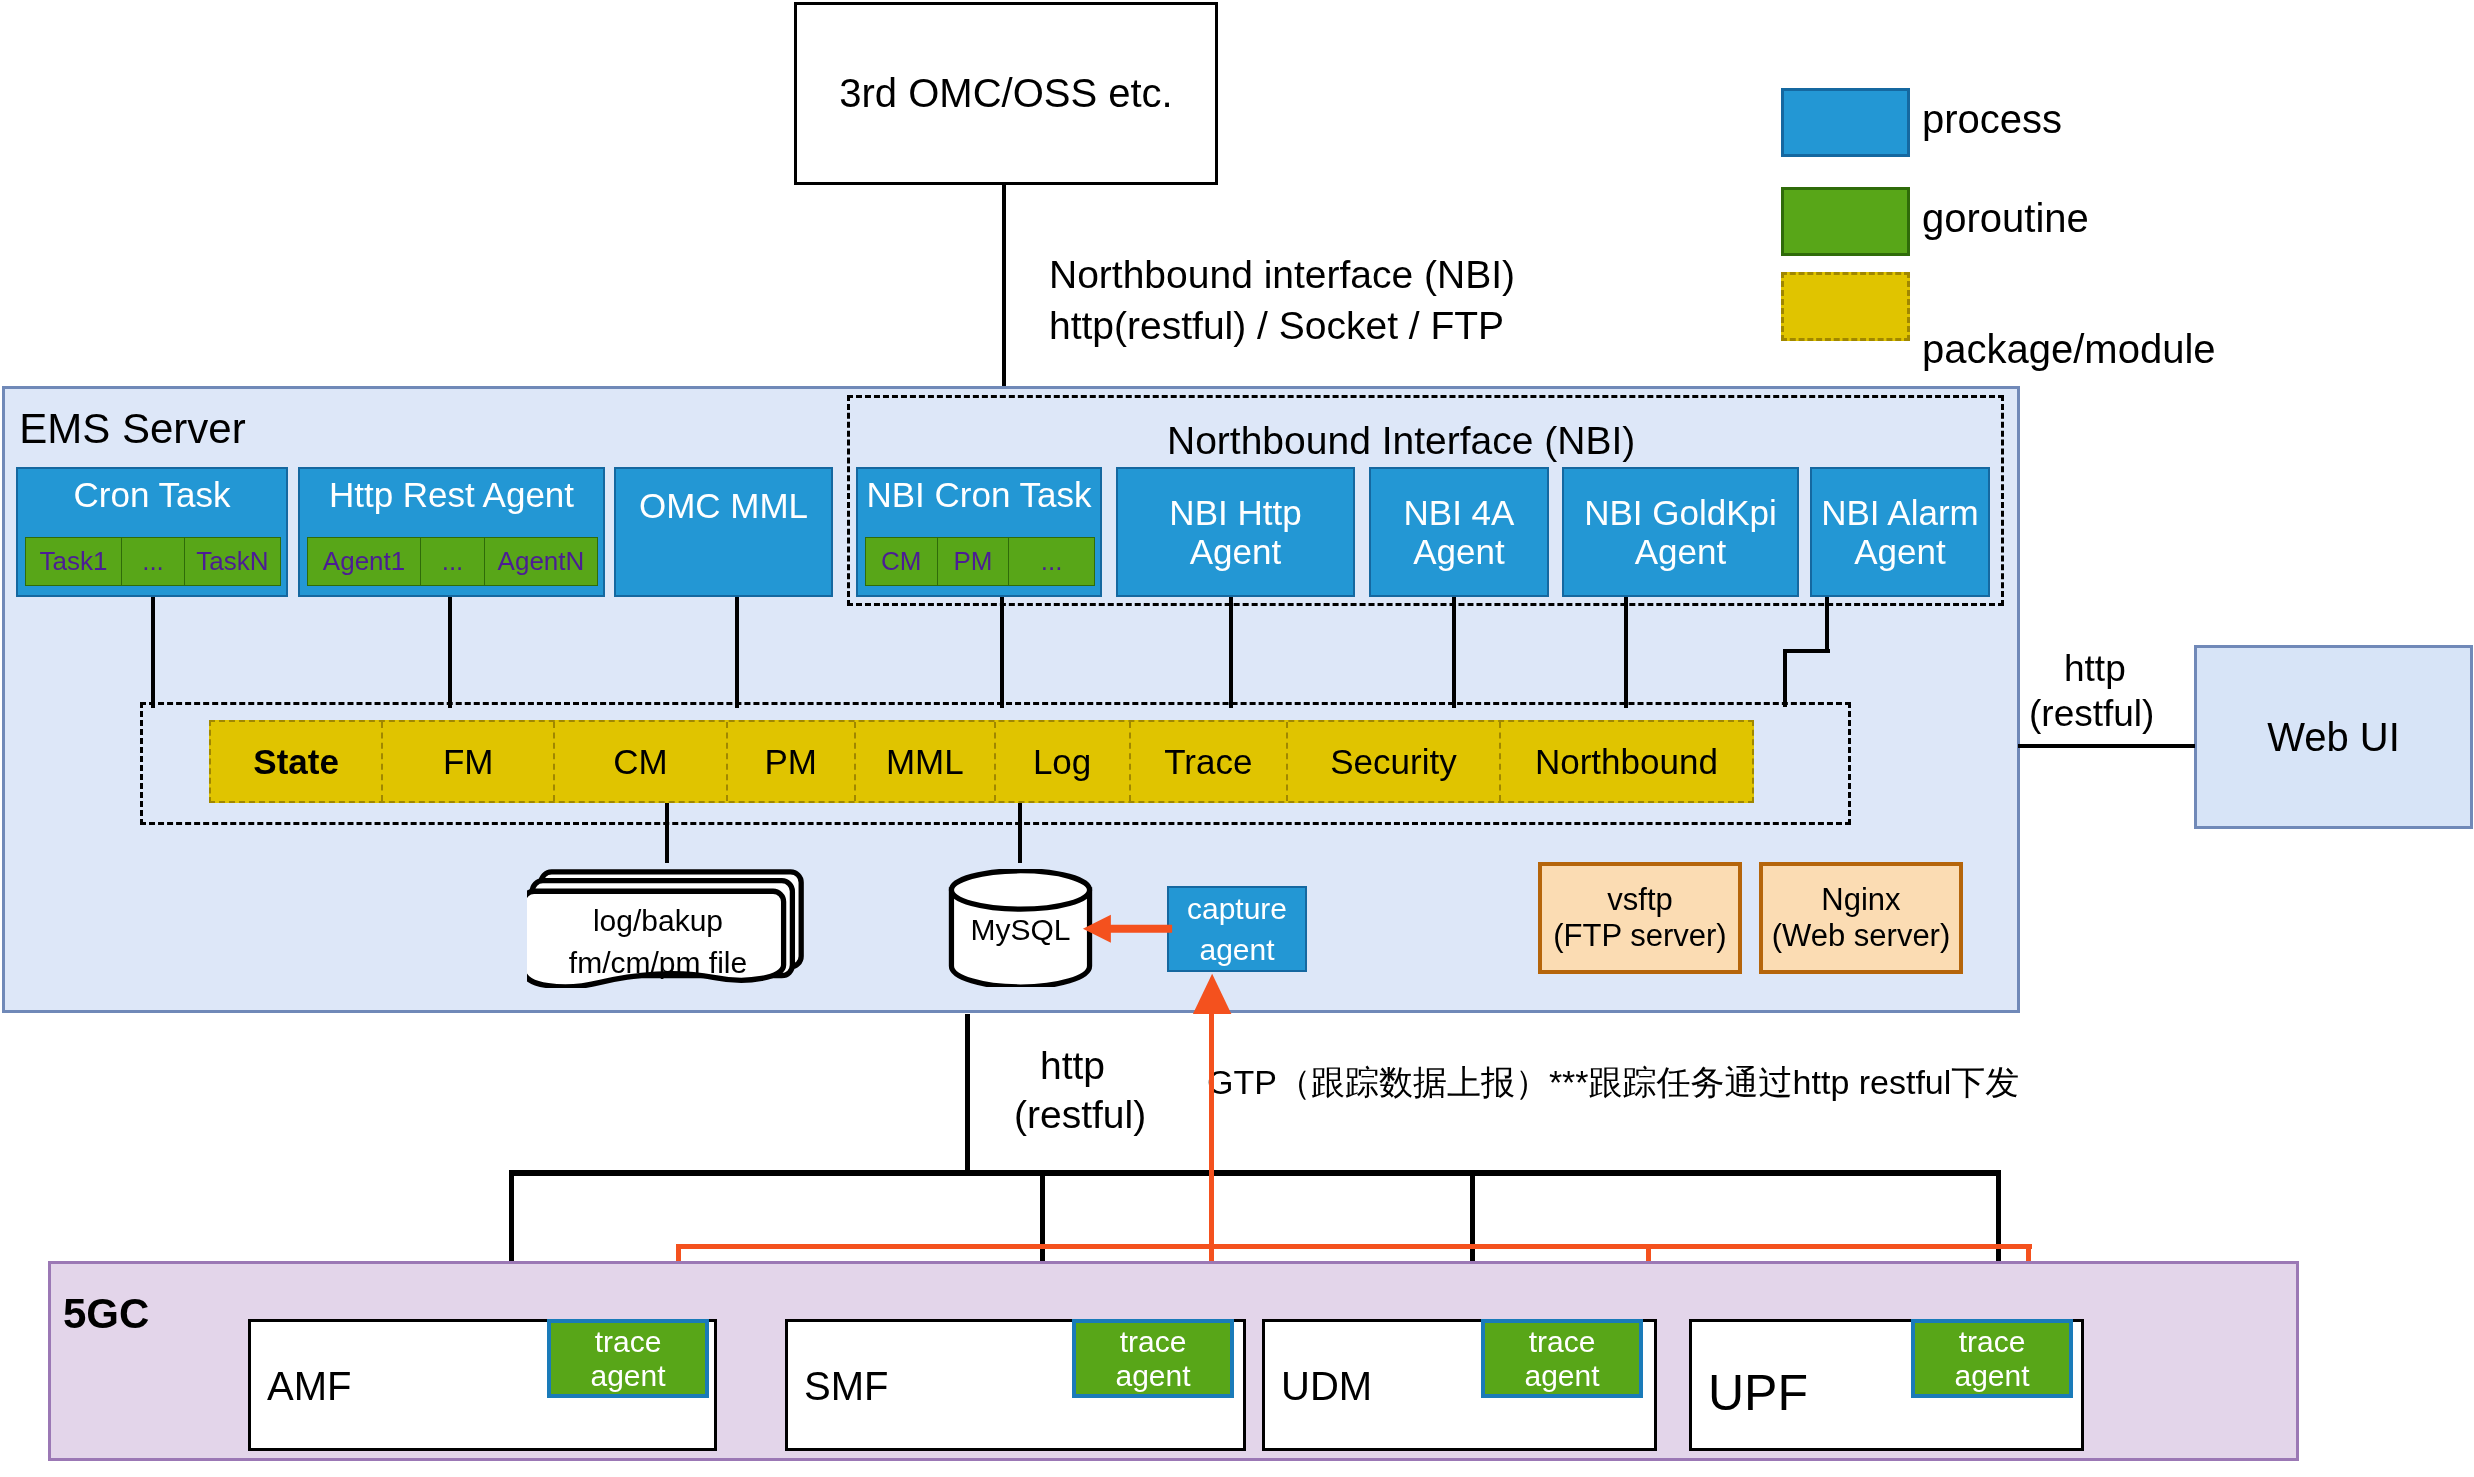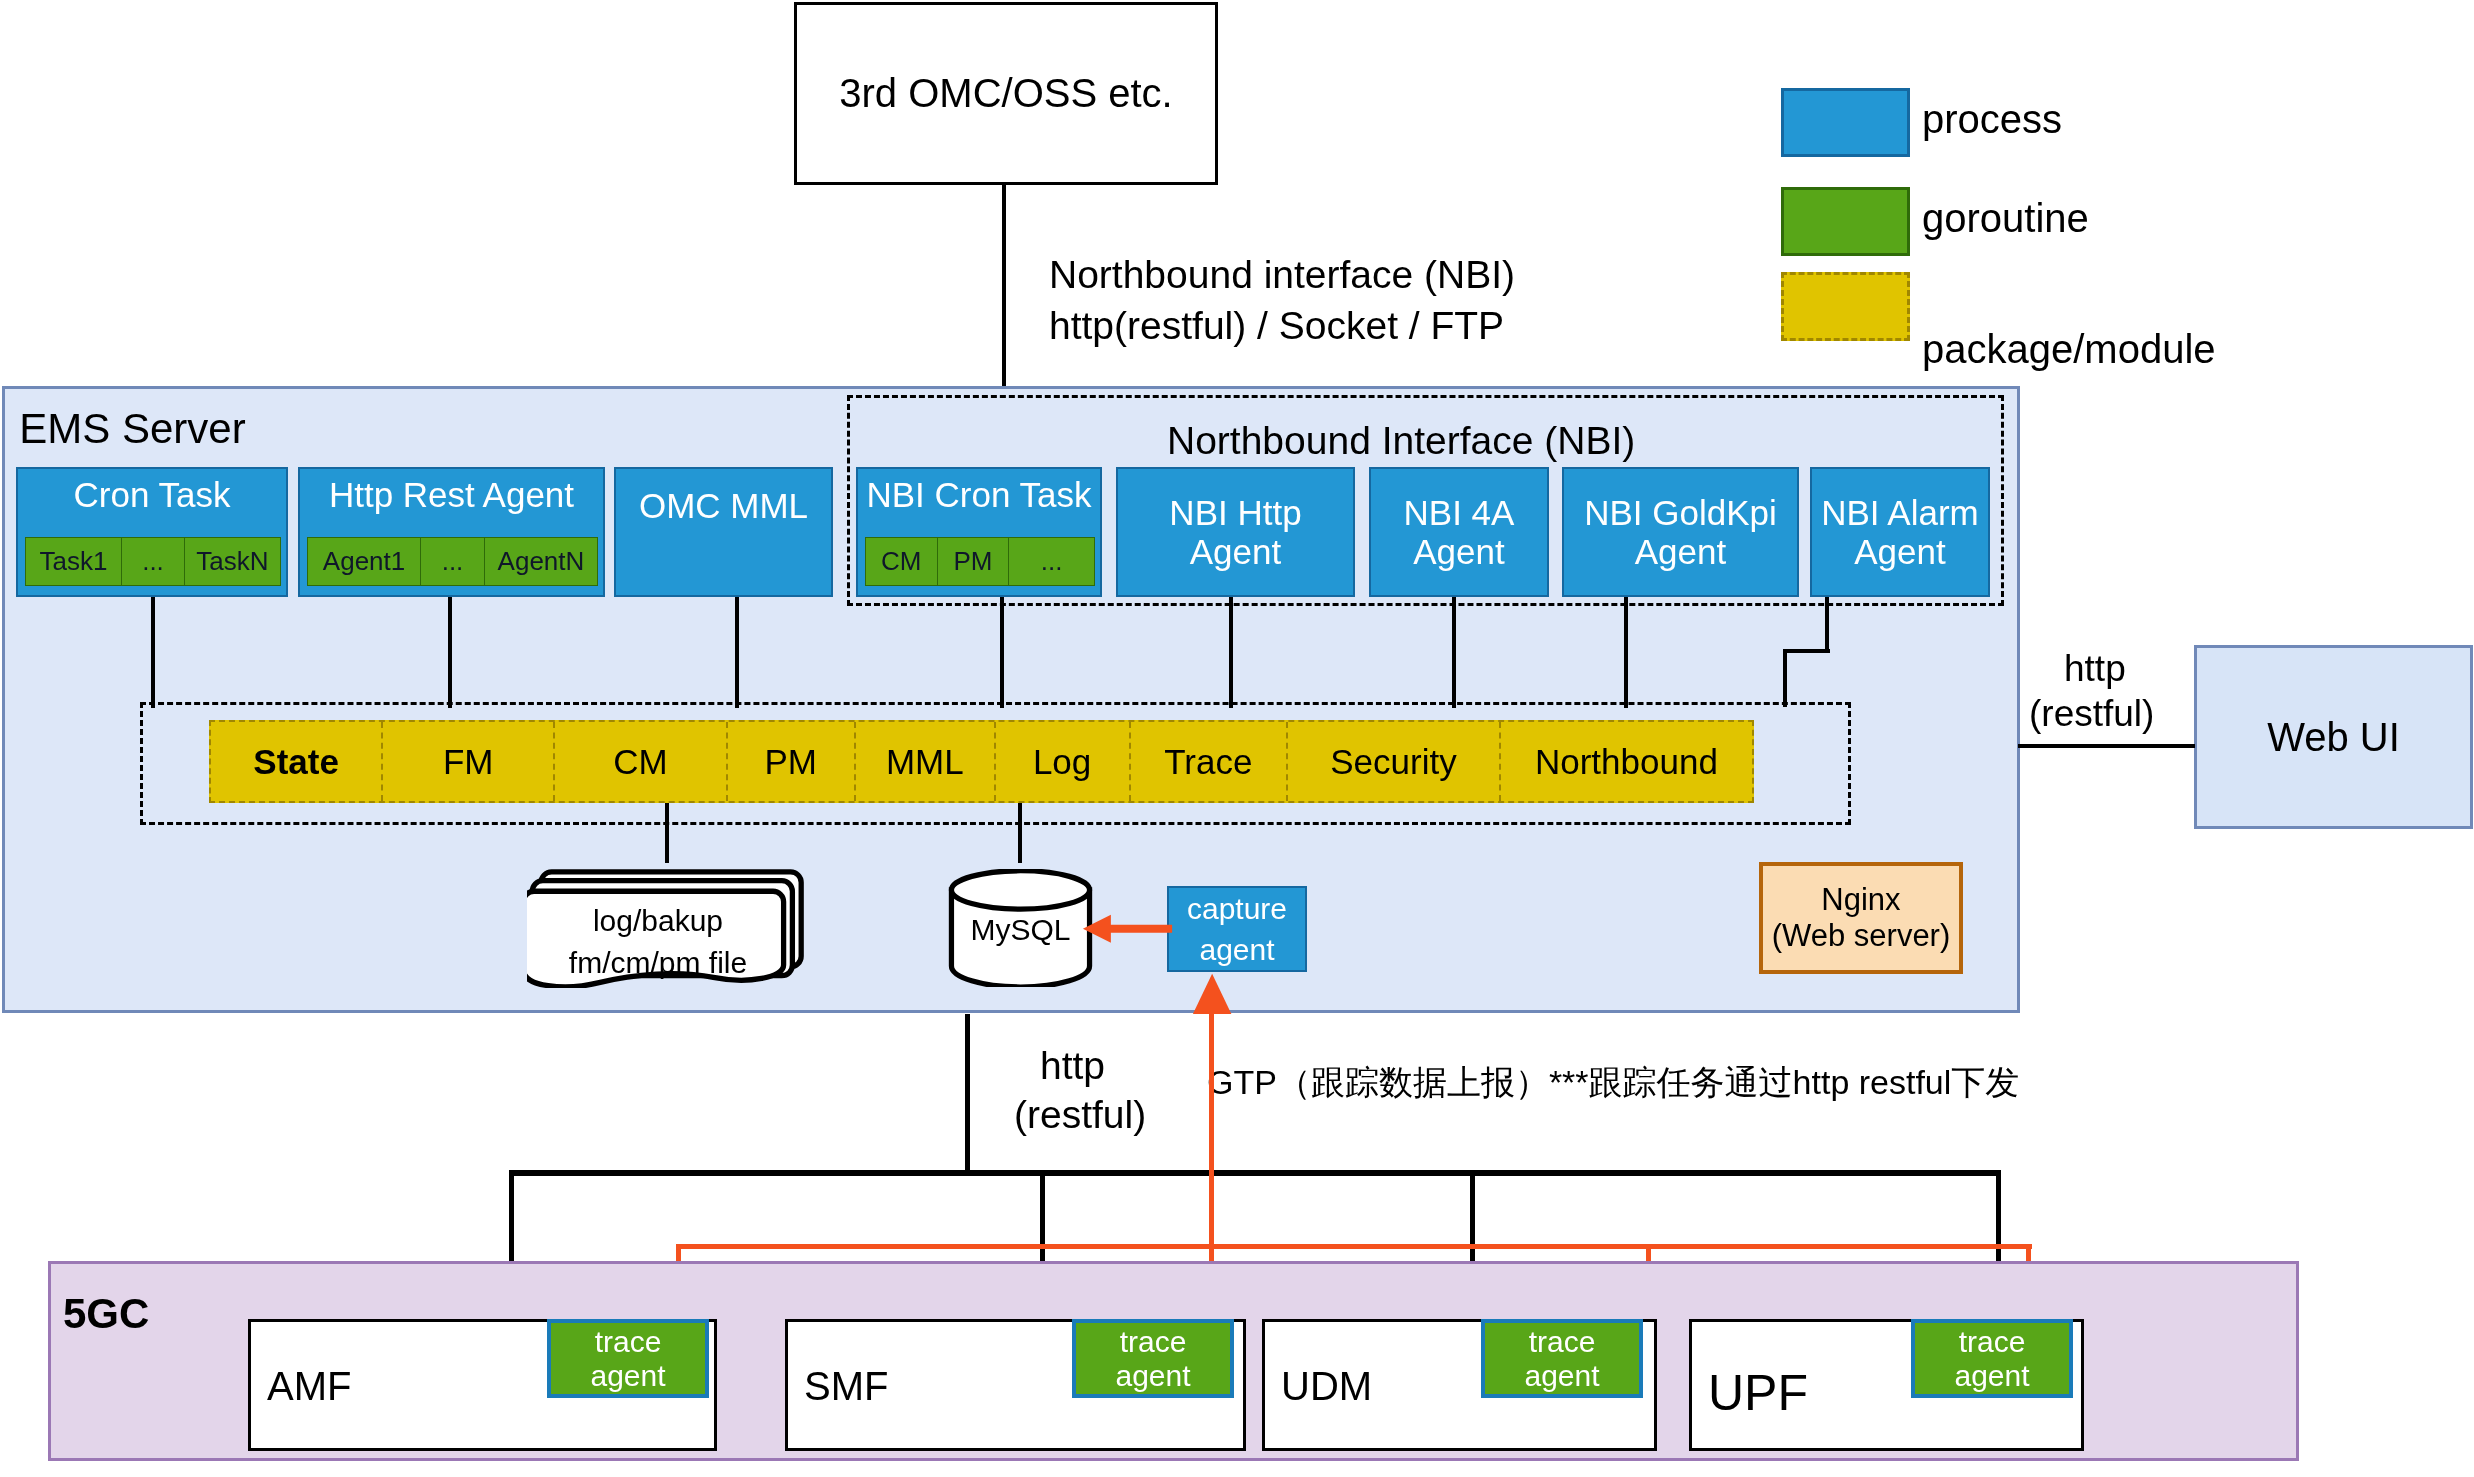--- a/index.html
+++ b/index.html
@@ -6,21 +6,21 @@
   body{font-family:"Liberation Sans","DejaVu Sans",sans-serif;}
   #canvas{position:relative;width:2475px;height:1478px;background:#fff;overflow:hidden;}
 
   .abs{position:absolute;box-sizing:border-box;}
   .ctr{display:flex;align-items:center;justify-content:center;text-align:center;line-height:1.12;}
 
   
   .box-plain{background:#ffffff;border:3.5px solid #000000;}
   .proc{background:#2397d4;border:2.6px solid #1568a0;color:#ffffff;}
   .gor{background:#58a618;border:1.8px solid #2f6b09;color:#ffffff;}
-  .gor-cell{background:#58a618;border-right:1.8px solid #2f6b09;color:#0f172a;}
+  .gor-cell{background:#58a618;border-right:1.8px solid #2f6b09;color:#4c1d95;}
   .gor-cell:last-child{border-right:none;}
   .orangebox{background:#fbdcb3;border:4.4px solid #b5650b;color:#000;}
   .panel-ems{background:#dde7f8;border:3.5px solid #7089b8;}
   .panel-5gc{background:#e3d5ea;border:3.5px solid #9b78b5;}
   .webui{background:#d7e4f7;border:3.5px solid #7089b8;}
   .dashed-black{border:3.5px dashed #000;background:transparent;}
 
   .line{position:absolute;background:#000;}
   .oline{position:absolute;background:#f4511e;}
 
@@ -171,20 +171,24 @@
   <div class="abs proc" style="left:1167px;top:886px;width:140px;height:86px;">
     <div class="ctr" style="height:42px;font-size:30px;">capture</div>
     <div class="ctr" style="height:39px;font-size:30px;">agent</div>
   </div>
 
   <svg class="arrowsvg" style="left:1079px;top:913px;width:97px;height:35px;" viewBox="0 0 110 40" width="97" height="35">
     <line x1="106" y1="18" x2="32" y2="18" stroke="#f4511e" stroke-width="9"></line>
     <polygon points="4,18 36,2 36,34" fill="#f4511e"></polygon>
   </svg>
 
+  <div class="abs orangebox" style="left:1538px;top:862px;width:204px;height:112px;display:flex;flex-direction:column;align-items:center;justify-content:center;">
+    <div style="font-size:31px;">vsftp</div>
+    <div style="font-size:31px;">(FTP server)</div>
+  </div>
   <div class="abs orangebox" style="left:1759px;top:862px;width:204px;height:112px;display:flex;flex-direction:column;align-items:center;justify-content:center;">
     <div style="font-size:31px;">Nginx</div>
     <div style="font-size:31px;">(Web server)</div>
   </div>
 
   <div class="abs webui ctr" style="left:2194px;top:645px;width:279px;height:184px;">
     <span style="font-size:40px;">Web UI</span>
   </div>
   <div class="line" style="left:2018px;top:744px;width:177px;height:4.4px;"></div>
   <div class="lbl" style="left:2064px;top:648px;font-size:37px;">http</div>

